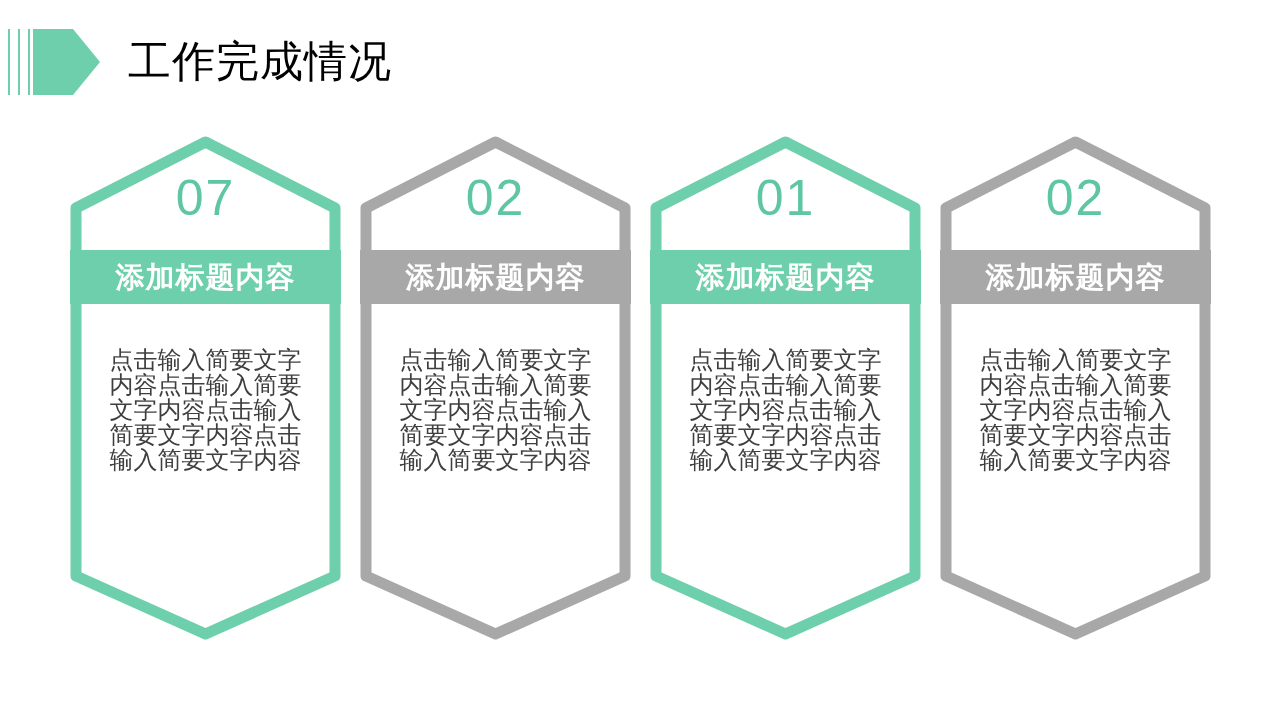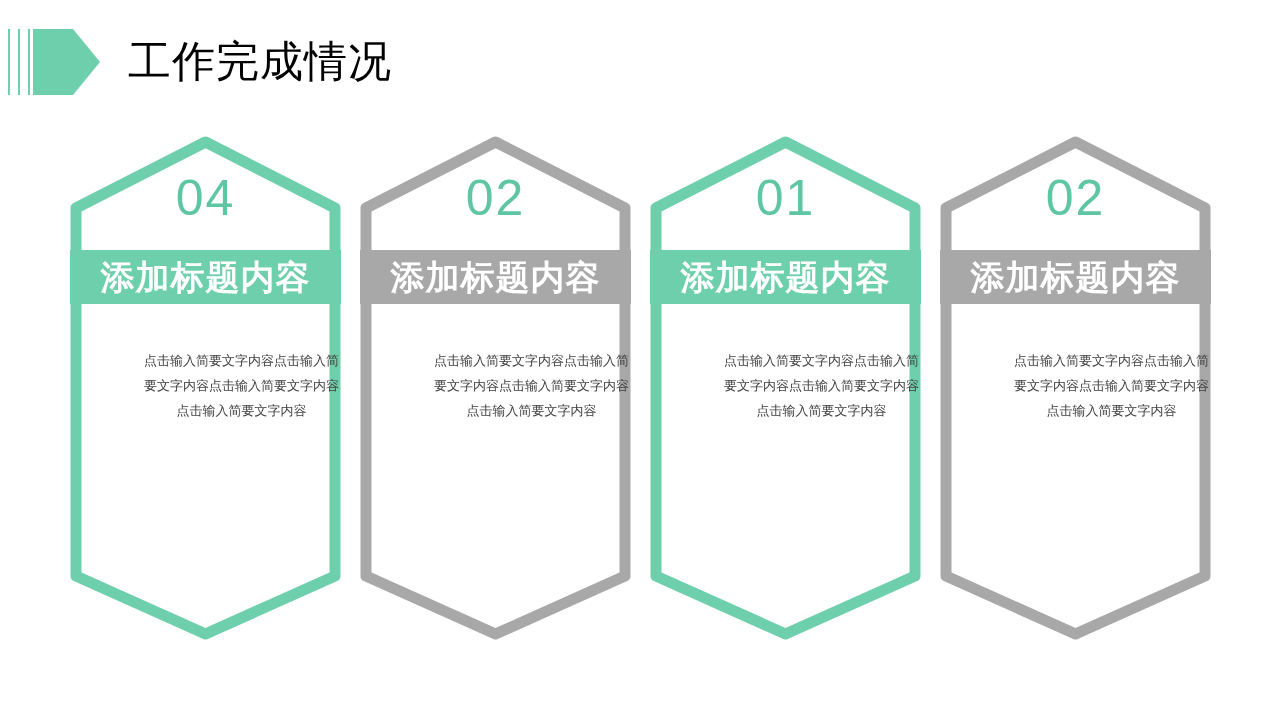--- a/index.html
+++ b/index.html
@@ -106,39 +106,38 @@
     position: absolute;
     left: 0;
     top: 114px;
     width: 271px;
     height: 54px;
     display: flex;
     align-items: center;
     justify-content: center;
   }
   .card-title-band .card-title-text {
-    font-size: 34px;
+    font-size: 29px;
     line-height: 34px;
     font-weight: 700;
     color: #ffffff;
     letter-spacing: 1px;
     white-space: nowrap;
   }
 
   .card-body-text {
     position: absolute;
     left: 33px;
     top: 212px;
     width: 205px;
     text-align: center;
-    font-size: 13px;
+    font-size: 24px;
     line-height: 25px;
     color: #3e3e3e;
     font-family: "DejaVu Sans", "Liberation Sans", sans-serif;
-    margin-left: 36px;
   }
 
   
   .theme-green .card-title-band { background: #6ecfac; }
   .theme-gray  .card-title-band { background: #a8a8a8; }
 </style>
 </head>
 <body>
 
 <div id="slide-header">
@@ -159,21 +158,21 @@
 </div>
 
 <div id="cards-row">
 
   <div class="info-card c0 theme-green">
     <div class="card-outline">
       <svg width="271" height="504" viewBox="0 0 271 504" xmlns="http://www.w3.org/2000/svg">
         <polygon points="135.5,6 265,72 265,440 135.5,498 6,440 6,72" fill="none" stroke="#6ecfac" stroke-width="11" stroke-linejoin="round"></polygon>
       </svg>
     </div>
-    <div class="card-number">04</div>
+    <div class="card-number">07</div>
     <div class="card-title-band">
       <span class="card-title-text">添加标题内容</span>
     </div>
     <div class="card-body-text">点击输入简要文字内容点击输入简要文字内容点击输入简要文字内容点击输入简要文字内容</div>
   </div>
 
   <div class="info-card c1 theme-gray">
     <div class="card-outline">
       <svg width="271" height="504" viewBox="0 0 271 504" xmlns="http://www.w3.org/2000/svg">
         <polygon points="135.5,6 265,72 265,440 135.5,498 6,440 6,72" fill="none" stroke="#a8a8a8" stroke-width="11" stroke-linejoin="round"></polygon>

